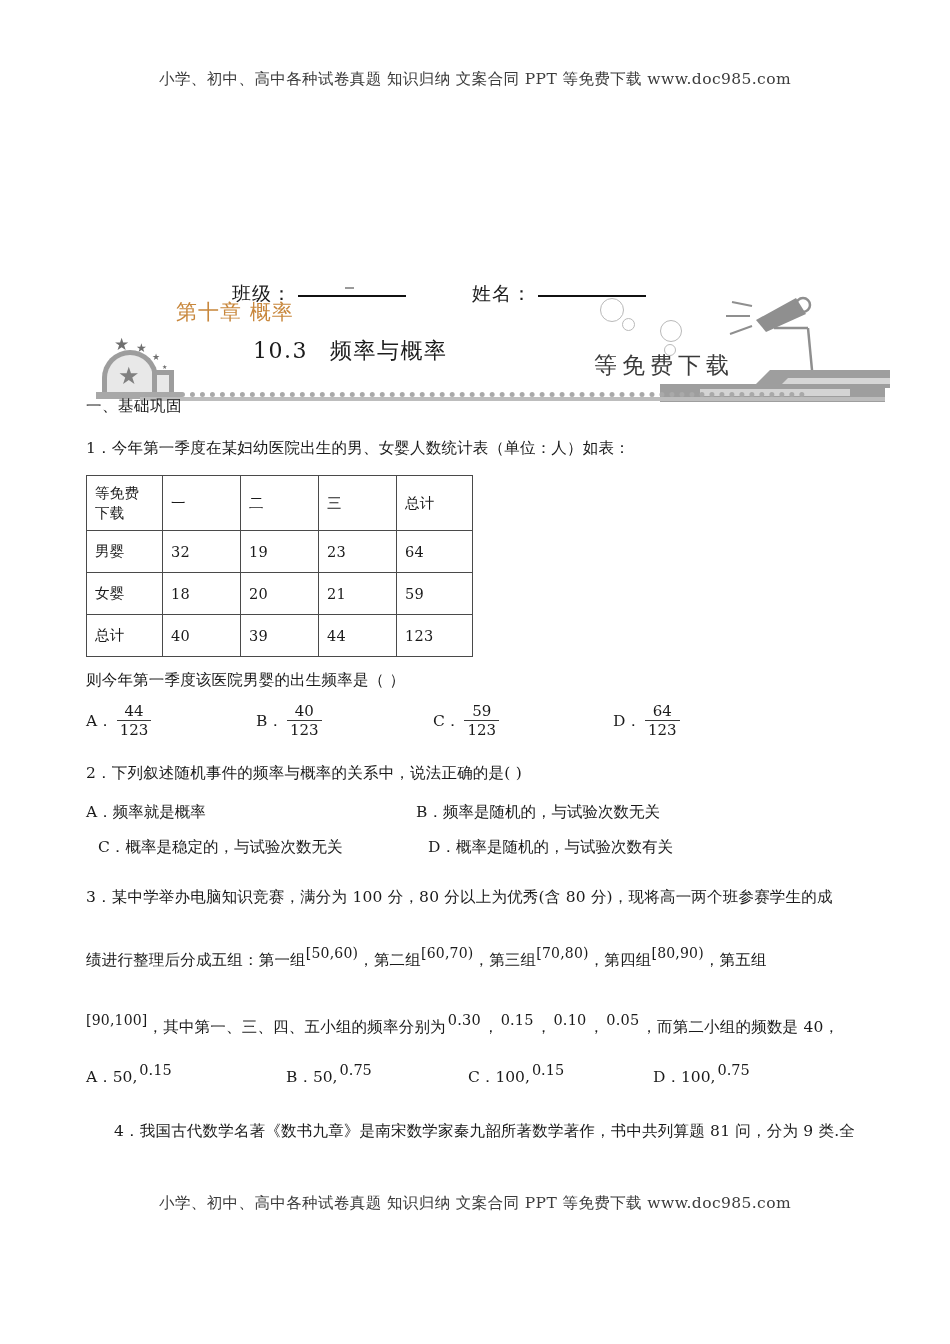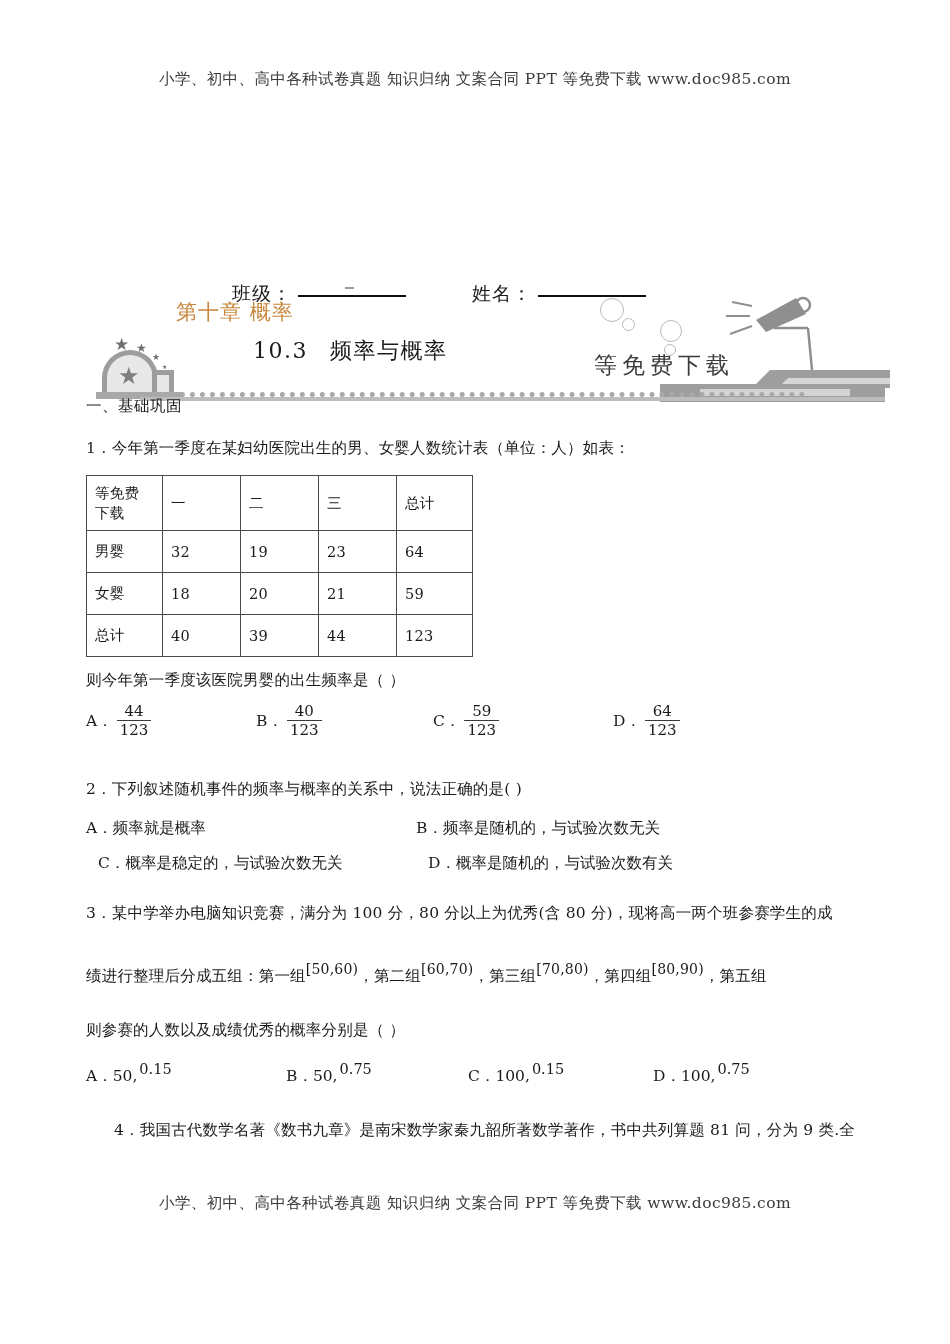--- a/index.html
+++ b/index.html
@@ -293,21 +293,21 @@
         <span>B．</span><span class="frac"><span class="num">40</span><span class="den">123</span></span>
       </div>
       <div class="opt" style="width:180px;">
         <span>C．</span><span class="frac"><span class="num">59</span><span class="den">123</span></span>
       </div>
       <div class="opt">
         <span>D．</span><span class="frac"><span class="num">64</span><span class="den">123</span></span>
       </div>
     </div>
 
-    <p class="q" style="margin-top:36px;">
+    <p class="q" style="margin-top:20px;">
       <span class="q-num">2．</span><span>下列叙述随机事件的频率与概率的关系中，说法正确的是(    )</span>
     </p>
 
     <div class="opts" style="margin-top:16px;align-items:flex-end;">
       <div class="opt" style="width:330px;">
         <span>A．</span><span>频率就是概率</span>
       </div>
       <div class="opt">
         <span>B．</span><span>频率是随机的，与试验次数无关</span>
       </div>
@@ -323,22 +323,24 @@
     </div>
 
     <p class="q" style="margin-top:26px;">
       <span class="q-num">3．</span><span>某中学举办电脑知识竞赛，满分为 100 分，80 分以上为优秀(含 80 分)，现将高一两个班参赛学生的成</span>
     </p>
 
     <p class="q" style="margin-top:26px;line-height:34px;">
       <span>绩进行整理后分成五组：第一组</span><span class="interval">[50,60)</span><span>，第二组</span><span class="interval">[60,70)</span><span>，第三组</span><span class="interval">[70,80)</span><span>，第四组</span><span class="interval">[80,90)</span><span>，第五组</span>
     </p>
 
-
-    <p class="q" style="margin-top:24px;">则参赛的人数以及成绩优秀的概率分别是（    ）</p>
+    <p class="q" style="margin-top:26px;line-height:34px;">
+      <span class="interval">[90,100]</span><span>，其中第一、三、四、五小组的频率分别为</span><span class="sup-val">0.30</span>，<span class="sup-val">0.15</span>，<span class="sup-val">0.10</span>，<span class="sup-val">0.05</span><span>，而第二小组的频数是 40，</span>
+    </p>
+
 
     <div class="opts" style="margin-top:18px;">
       <div class="opt" style="width:200px;">
         <span>A．</span><span class="mq">50,</span><span class="sup-val">0.15</span>
       </div>
       <div class="opt" style="width:182px;">
         <span>B．</span><span class="mq">50,</span><span class="sup-val">0.75</span>
       </div>
       <div class="opt" style="width:185px;">
         <span>C．</span><span class="mq">100,</span><span class="sup-val">0.15</span>

